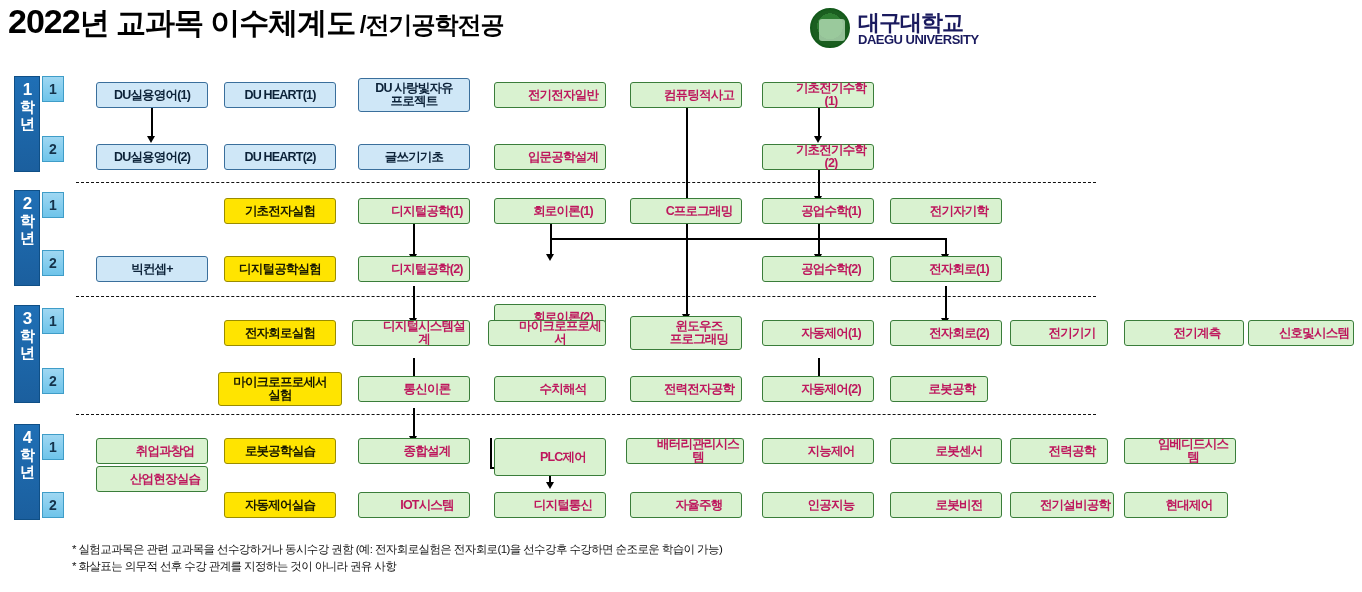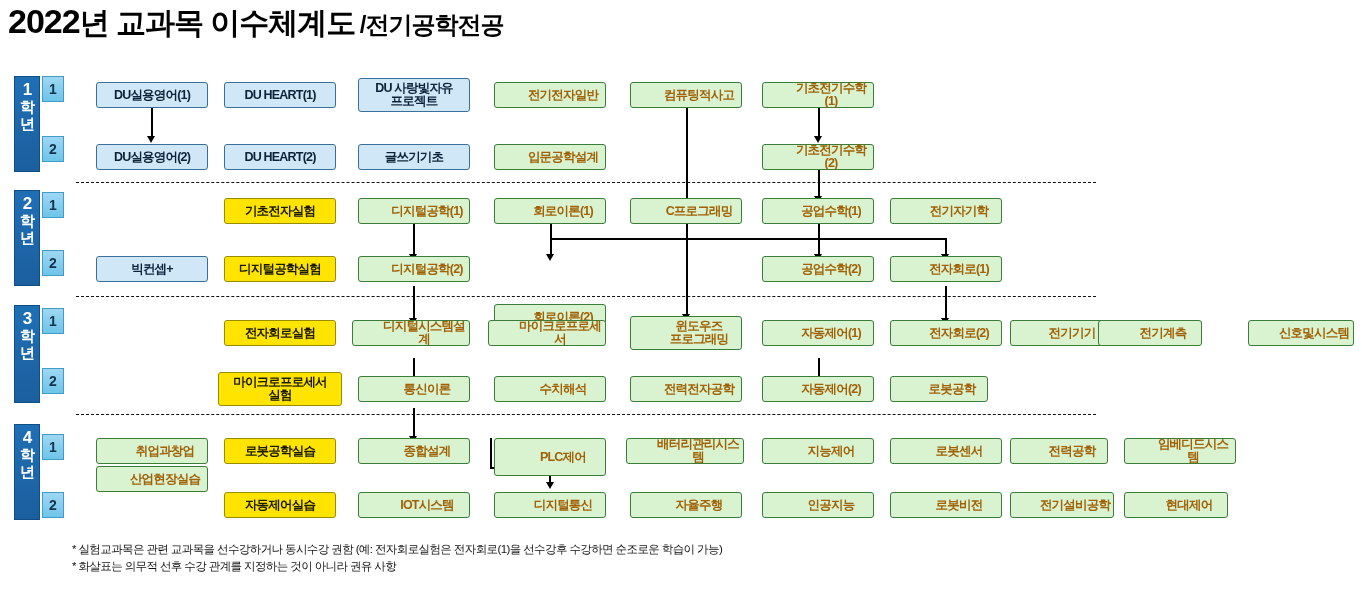--- a/index.html
+++ b/index.html
@@ -35,21 +35,21 @@
     line-height:17px;letter-spacing:-1px;}
   .yearblock .yr-num{font-size:17px;padding-top:4px;}
   .semblock{position:absolute;width:22px;height:26px;background:linear-gradient(180deg,#9fd7f2 0%,#6ec4ea 100%);
     border:1px solid #3f9dc8;box-sizing:border-box;color:#14324a;font-weight:bold;font-size:14px;
     display:flex;align-items:center;justify-content:center;}
 
   
   .box{position:absolute;box-sizing:border-box;border:1px solid #2b6a2b;border-radius:3px;
     display:flex;align-items:center;justify-content:center;text-align:center;
     font-size:12.5px;font-weight:bold;letter-spacing:-0.8px;line-height:13px;padding:1px 2px;}
-  .green{background:#d9f2d0;border-color:#3a7d3a;color:#a16207;padding-left:28px;}
+  .green{background:#d9f2d0;border-color:#3a7d3a;color:#be185d;padding-left:28px;}
   .blue{background:#cfe7f7;border-color:#3a6f9c;color:#0c2238;}
   .yellow{background:#ffe400;border-color:#9a8c00;color:#1a1a00;}
 
   
   .ln{position:absolute;background:#000;}
   .vl{width:1.6px;}
   .hl{height:1.6px;}
   .arrow{position:absolute;width:0;height:0;border-left:4.5px solid transparent;
     border-right:4.5px solid transparent;border-top:7px solid #000;}
 
@@ -62,20 +62,25 @@
 </style>
 </head>
 <body>
 
 <div class="root">
 
   <div class="header">
     <div class="title-wrap">
       <span class="t-year">2022</span><span class="t-main">년 교과목 이수체계도</span>
       <span class="t-sub">/전기공학전공</span>
+    </div>
+    <div class="logo">
+      <div class="logo-mark"></div>
+      <div class="logo-ko">대구대학교</div>
+      <div class="logo-en">DAEGU UNIVERSITY</div>
     </div>
   </div>
 
   <div class="yearblock" style="left:14px;top:76px;height:96px;">
     <span class="yr-num">1</span>
     <span>학년</span>
   </div>
   <div class="semblock" style="left:42px;top:76px;">1</div>
   <div class="semblock" style="left:42px;top:136px;">2</div>
 
@@ -181,21 +186,21 @@
   <div class="box green" style="left:890px;top:256px;width:112px;height:26px;">전자회로(1)</div>
 
   <div class="box yellow" style="left:224px;top:320px;width:112px;height:26px;">전자회로실험</div>
   <div class="box green" style="left:352px;top:320px;width:118px;height:26px;">디지털시스템설계</div>
   <div class="box green" style="left:488px;top:320px;width:118px;height:26px;">마이크로프로세서</div>
   <div class="box green" style="left:630px;top:316px;width:112px;height:34px;white-space:pre-line;">윈도우즈
 프로그래밍</div>
   <div class="box green" style="left:762px;top:320px;width:112px;height:26px;">자동제어(1)</div>
   <div class="box green" style="left:890px;top:320px;width:112px;height:26px;">전자회로(2)</div>
   <div class="box green" style="left:1010px;top:320px;width:98px;height:26px;text-align:right;">전기기기</div>
-  <div class="box green" style="left:1098px;top:320px;width:104px;height:26px;">전기계측</div>
+  <div class="box green" style="left:1124px;top:320px;width:120px;height:26px;">전기계측</div>
   <div class="box green" style="left:1248px;top:320px;width:106px;height:26px;">신호및시스템</div>
 
   <div class="box yellow" style="left:218px;top:372px;width:124px;height:34px;white-space:pre-line;">마이크로프로세서
 실험</div>
   <div class="box green" style="left:358px;top:376px;width:112px;height:26px;">통신이론</div>
   <div class="box green" style="left:494px;top:376px;width:112px;height:26px;">수치해석</div>
   <div class="box green" style="left:630px;top:376px;width:112px;height:26px;">전력전자공학</div>
   <div class="box green" style="left:762px;top:376px;width:112px;height:26px;">자동제어(2)</div>
   <div class="box green" style="left:890px;top:376px;width:98px;height:26px;">로봇공학</div>
 

